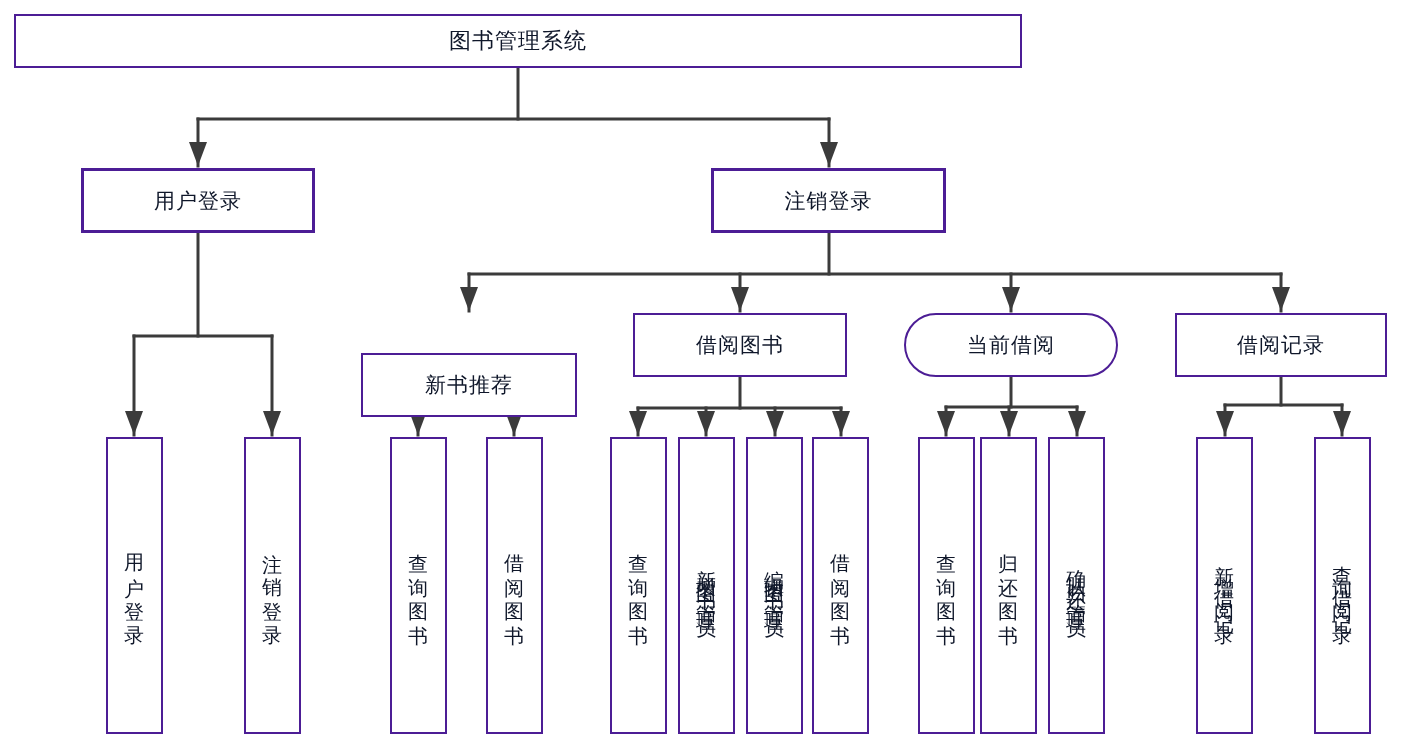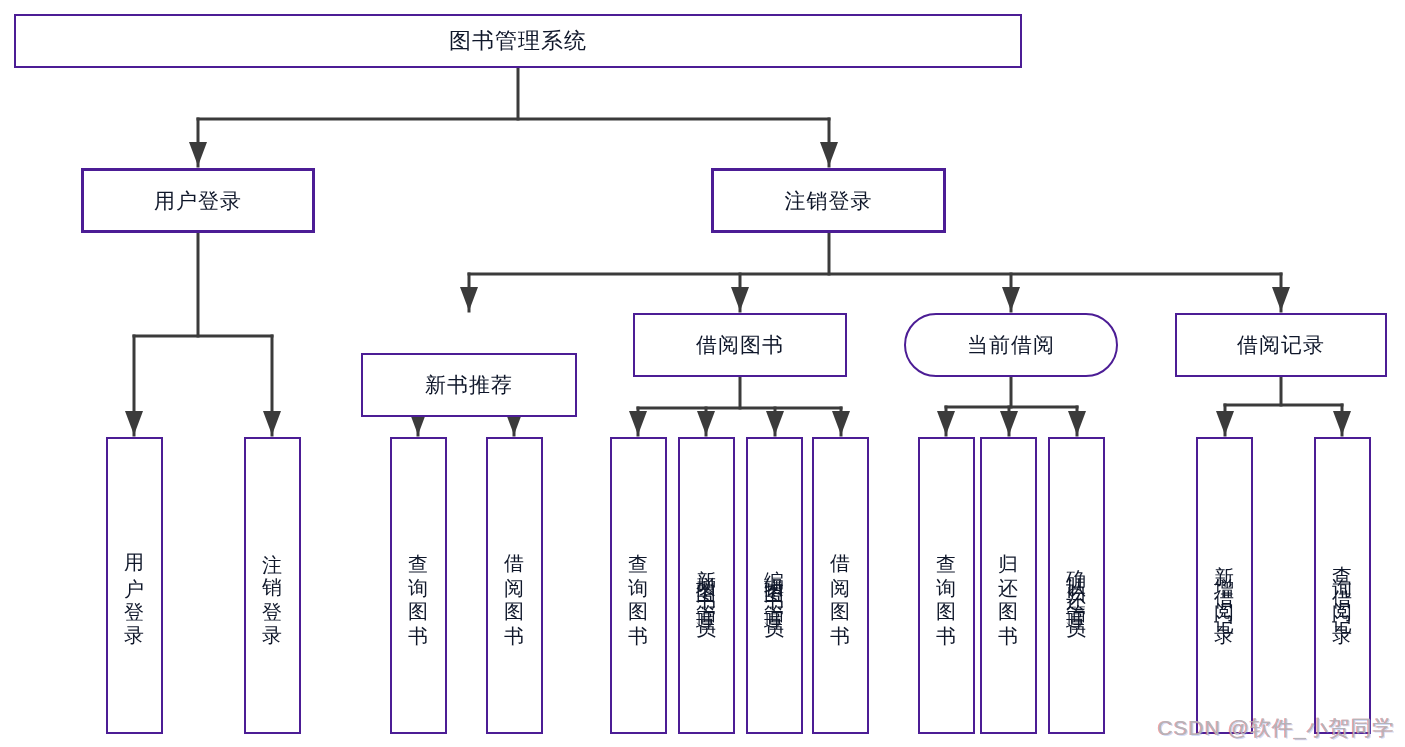--- a/index.html
+++ b/index.html
@@ -176,15 +176,14 @@
   <div class="node leaf n-leaf-11">
     <span class="vtext sp-narrow">确认归还（管理员）</span>
   </div>
   <div class="node leaf n-leaf-12">
     <span class="vtext sp-mid">新增借阅记录</span>
   </div>
   <div class="node leaf n-leaf-13">
     <span class="vtext sp-mid">查询借阅记录</span>
   </div>
 
-  <div class="watermark">CSDN @软件_小贺同学</div>
 
 </div>
 
 </body></html>

